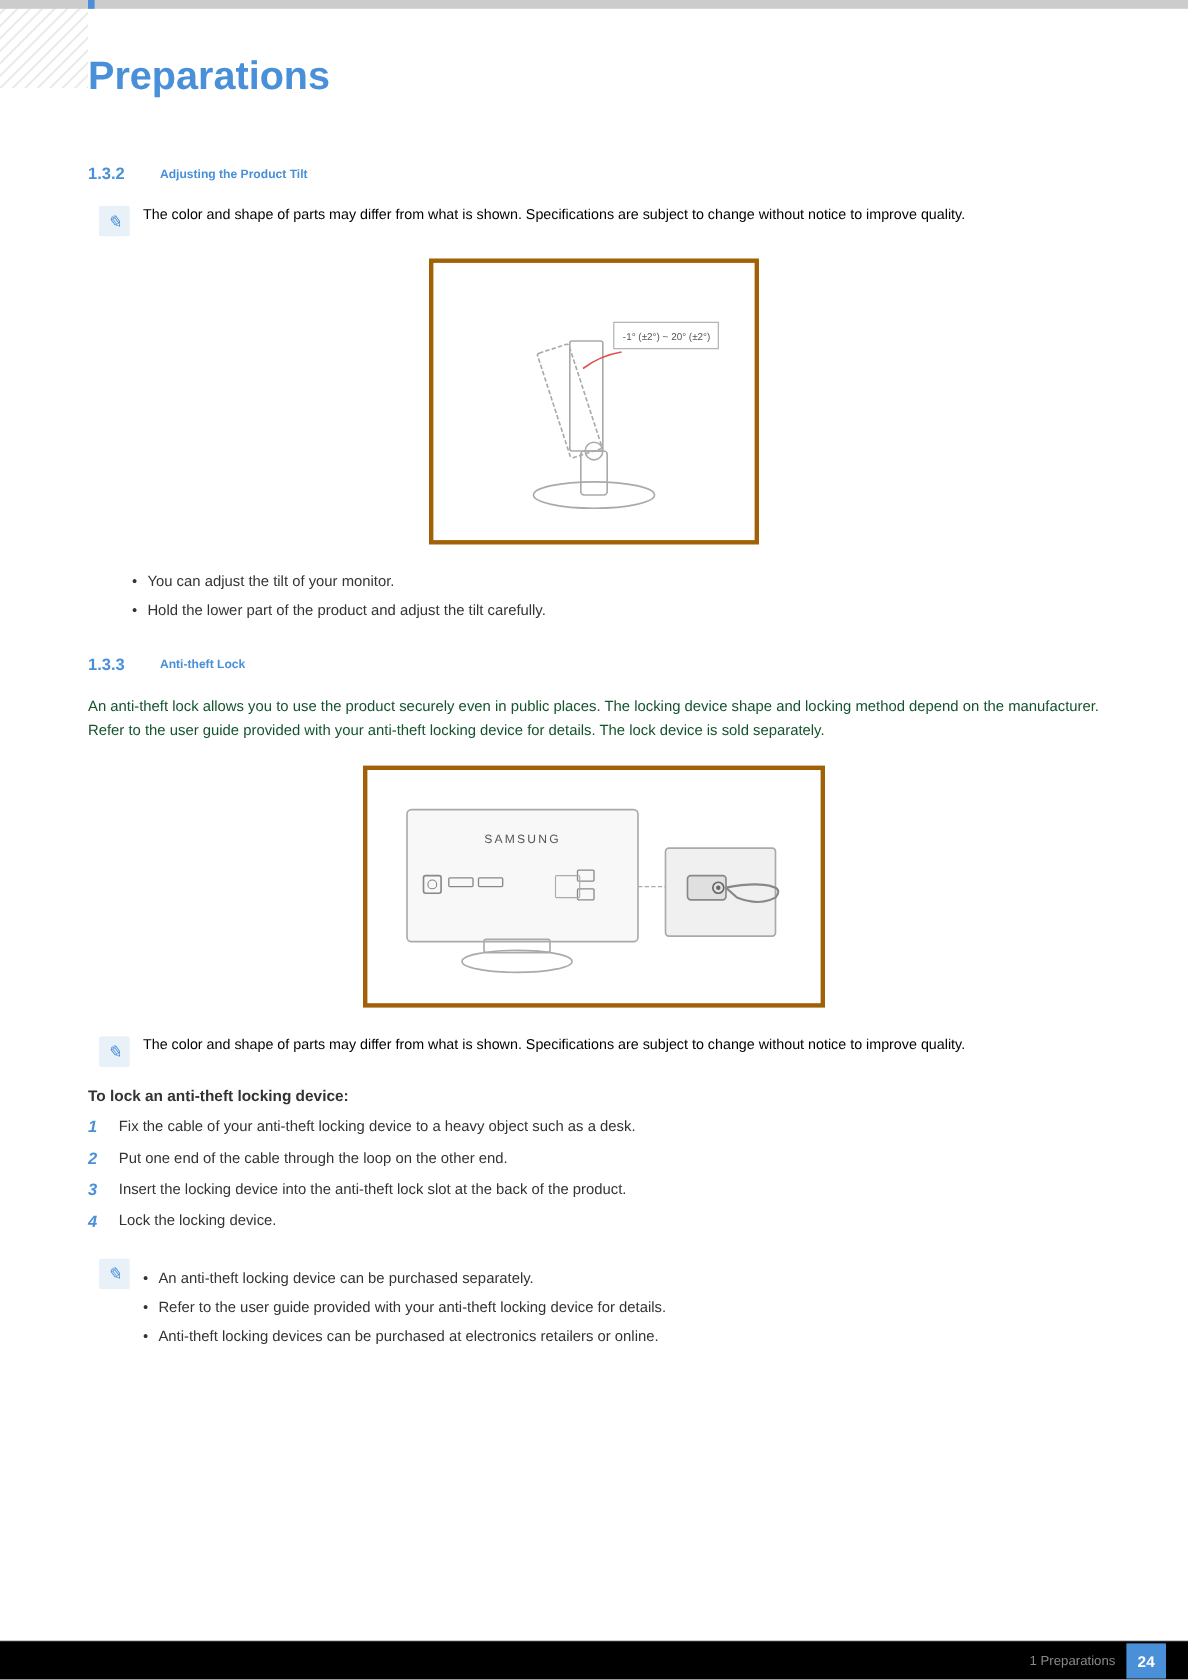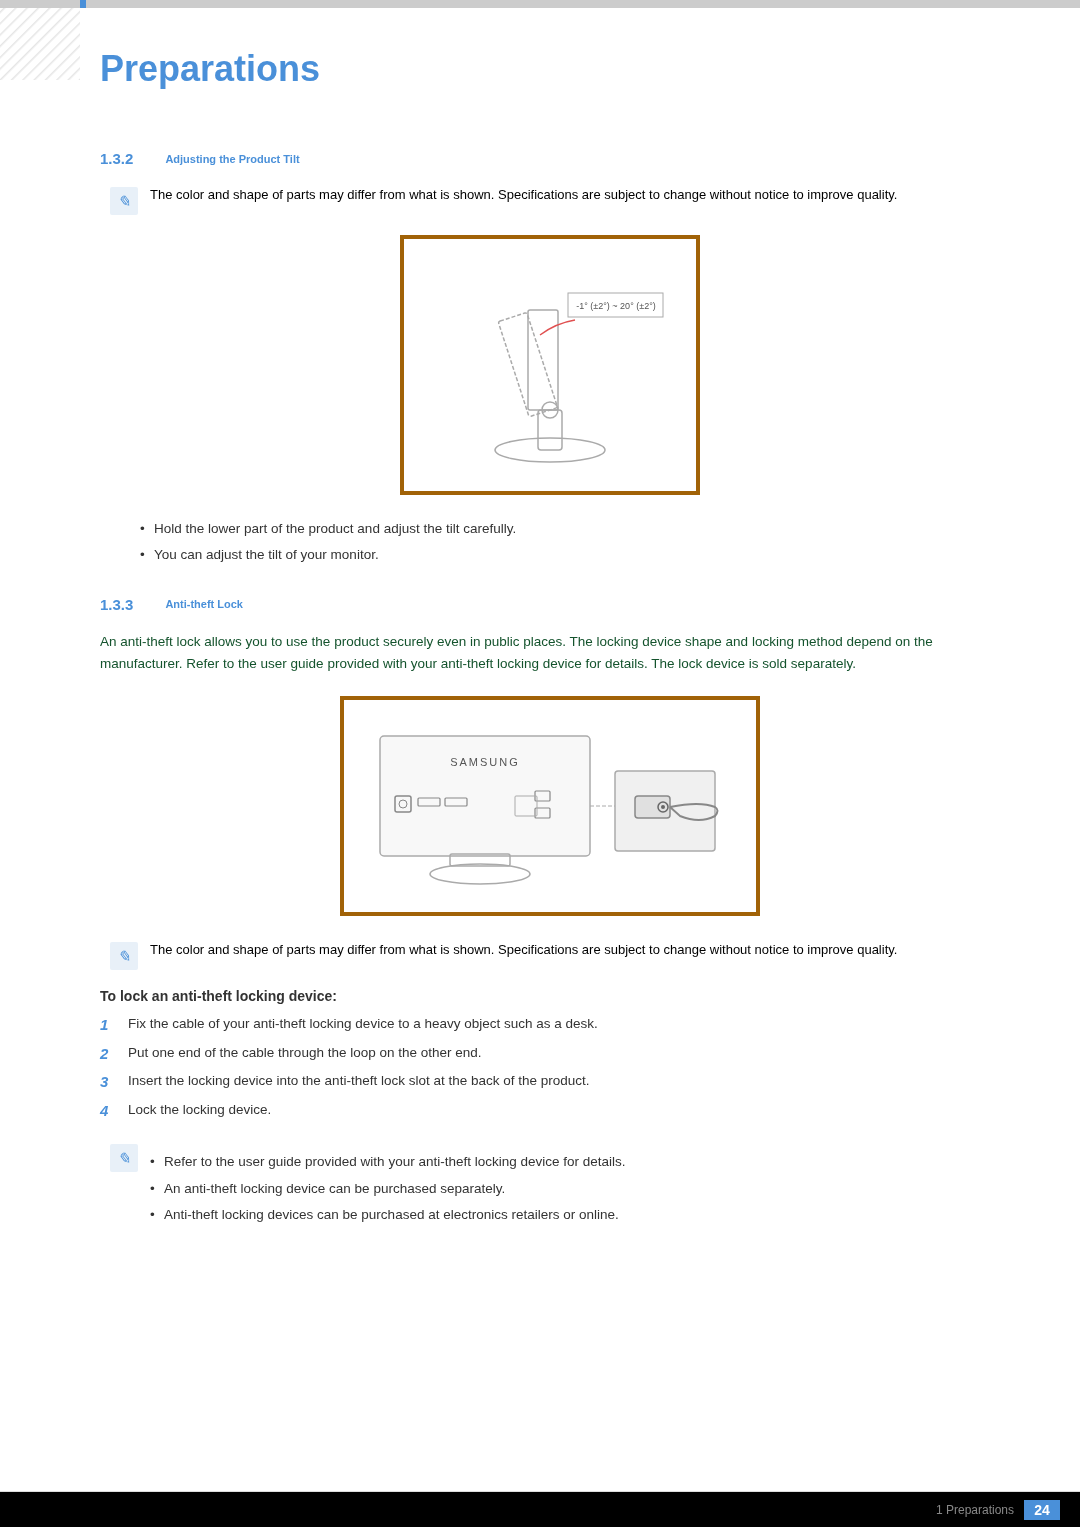--- a/index.html
+++ b/index.html
@@ -51,21 +51,21 @@
     .blue-accent {
       position: absolute;
       top: 0;
       left: 80px;
       width: 6px;
       height: 8px;
       background: #4a90d9;
     }
 
     .content-area {
-      padding: 20px 80px 60px 100px;
+      padding: 20px 80px 60px 80px;
       margin-top: 8px;
     }
 
     .page-title {
       font-size: 36px;
       font-weight: bold;
       color: #4a90d9;
       margin-bottom: 60px;
       margin-top: 20px;
     }
@@ -210,21 +210,21 @@
       color: #888;
       margin-right: 10px;
     }
 
     .footer-page-box {
       background: #4a90d9;
       color: #fff;
       font-weight: bold;
       font-size: 14px;
       width: 36px;
-      height: 20px;
+      height: 32px;
       display: flex;
       align-items: center;
       justify-content: center;
     }
 
     
     .tilt-diagram {
       width: 260px;
       height: 220px;
     }
@@ -292,22 +292,22 @@
 
             <path d="M 120 80 A 80 80 0 0 1 155 65" fill="none" stroke="#e05050" stroke-width="1.5"></path>
 
             <rect x="148" y="38" width="95" height="24" fill="none" stroke="#aaa" stroke-width="1"></rect>
             <text x="196" y="54" text-anchor="middle" font-size="9" fill="#555">-1° (±2°) ~ 20° (±2°)</text>
           </svg>
         </div>
       </div>
 
       <ul class="bullet-list">
+        <li>You can adjust the tilt of your monitor.</li>
         <li>Hold the lower part of the product and adjust the tilt carefully.</li>
-        <li>You can adjust the tilt of your monitor.</li>
       </ul>
     </div>
 
     <div class="section-1-3-3">
       <div class="section-header">
         <span class="section-number">1.3.3</span>
         <span class="section-title">Anti-theft Lock</span>
       </div>
 
       <p class="section-desc">An anti-theft lock allows you to use the product securely even in public places. The locking device shape and locking method depend on the manufacturer. Refer to the user guide provided with your anti-theft locking device for details. The lock device is sold separately.</p>
@@ -377,22 +377,22 @@
       </ul>
 
       <div class="note-box" style="align-items:flex-start;">
         <div class="note-icon">
           <svg viewBox="0 0 28 28" xmlns="http://www.w3.org/2000/svg">
             <rect width="28" height="28" fill="#e8f0f8" rx="2"></rect>
             <text x="14" y="20" text-anchor="middle" font-size="16" fill="#4a90d9" font-style="italic" font-family="serif">✎</text>
           </svg>
         </div>
         <ul class="bullet-list" style="margin-left:0;">
+          <li>An anti-theft locking device can be purchased separately.</li>
           <li>Refer to the user guide provided with your anti-theft locking device for details.</li>
-          <li>An anti-theft locking device can be purchased separately.</li>
           <li>Anti-theft locking devices can be purchased at electronics retailers or online.</li>
         </ul>
       </div>
     </div>
 
   </div>
 
   <div class="footer">
     <span class="footer-text">1 Preparations</span>
     <div class="footer-page-box">24</div>

